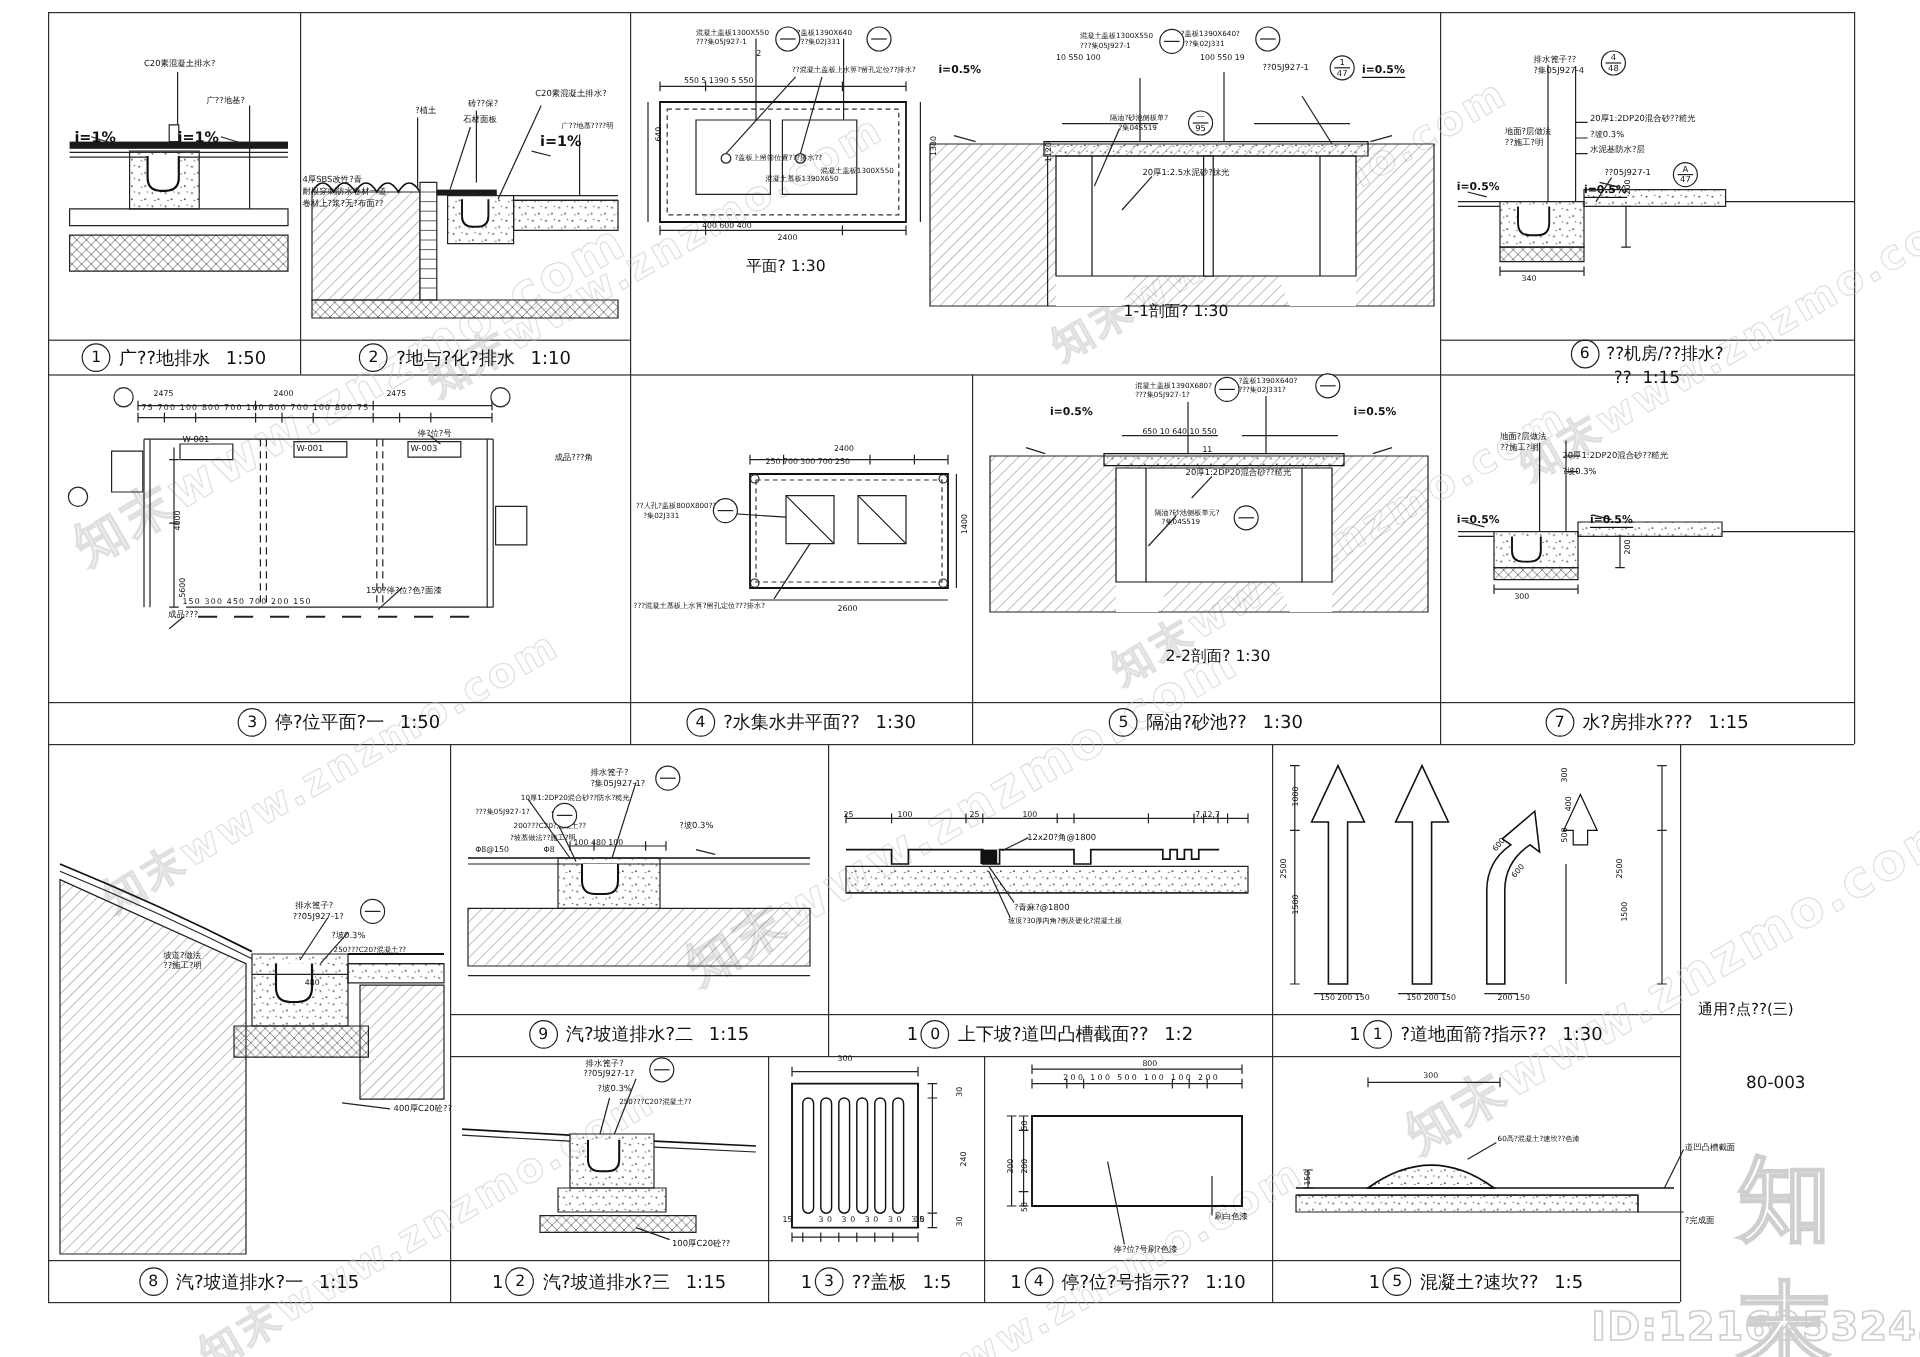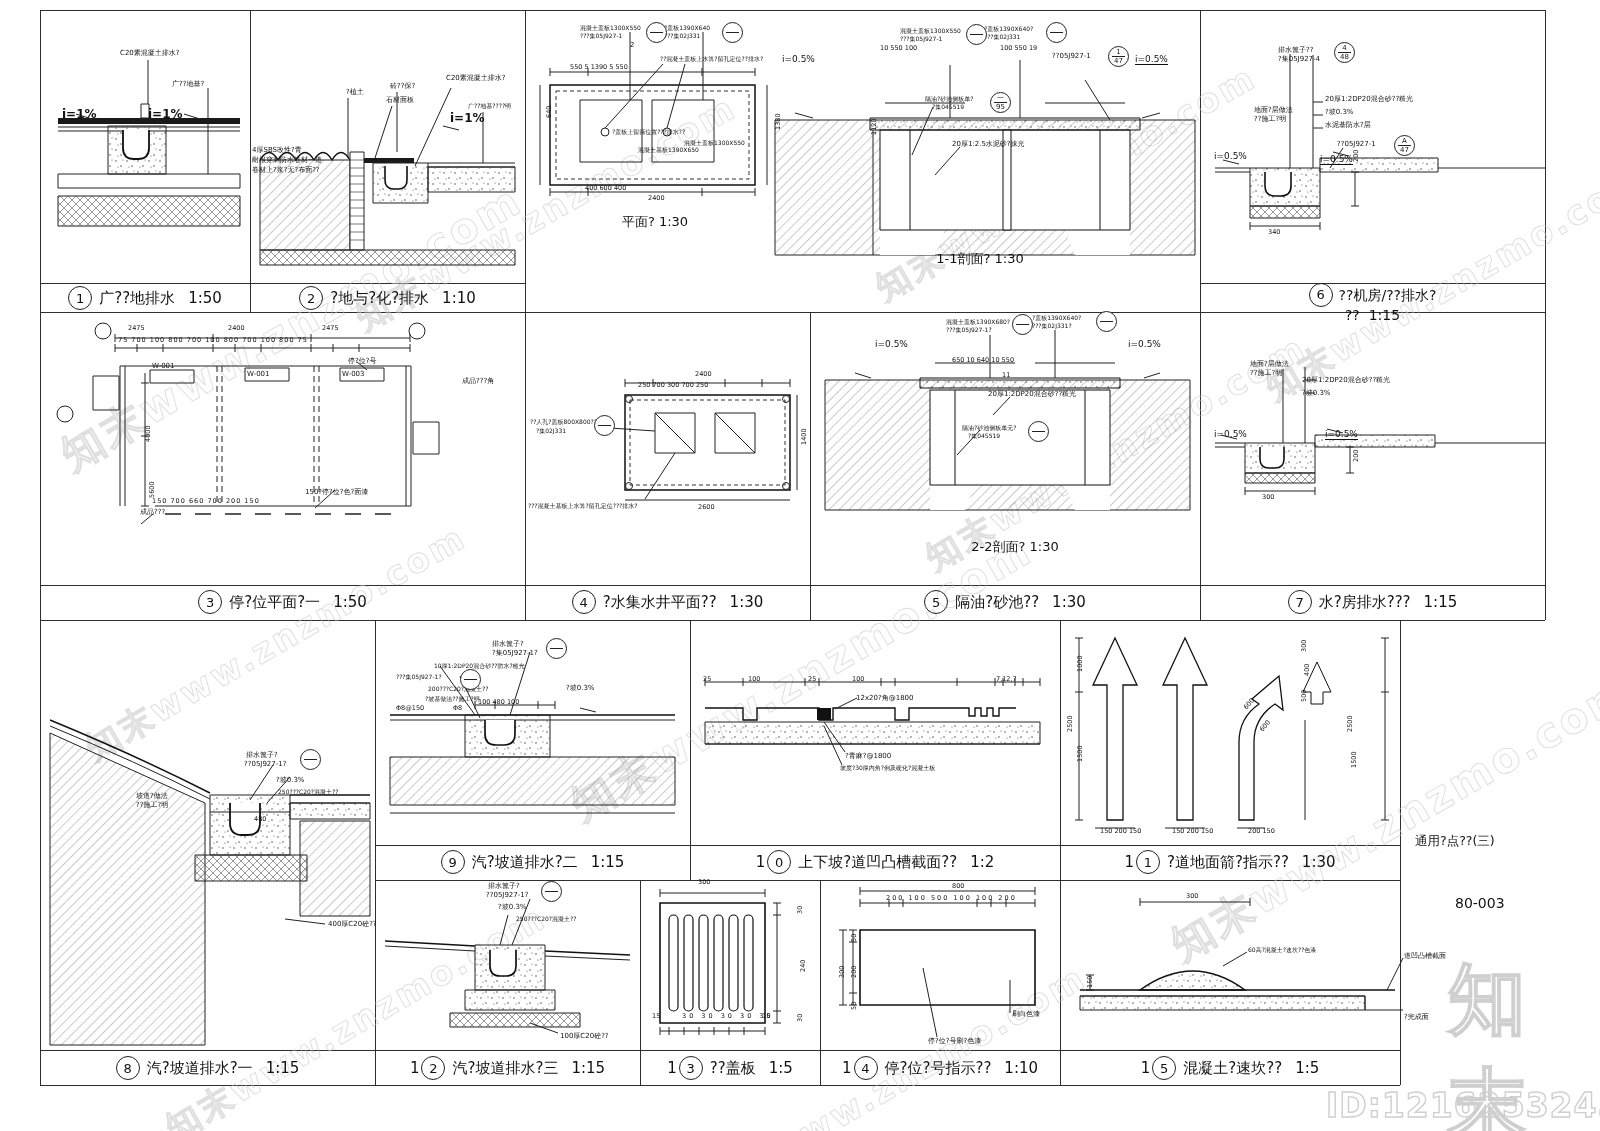--- a/index.html
+++ b/index.html
@@ -8,21 +8,21 @@
   
   .vl,.hl{position:absolute;background:#2e2e2e;}
   .vl{width:1px;} .hl{height:1px;}
   
   .lb{position:absolute;font-size:7px;line-height:9px;white-space:nowrap;color:#111;z-index:5;}
   .s6{font-size:6px;line-height:7.5px;}
   .dm{position:absolute;font-size:6.5px;line-height:8px;white-space:nowrap;color:#111;z-index:5;}
   .rv{transform:rotate(-90deg);transform-origin:0 0;}
   .r45{transform:rotate(-50deg);transform-origin:0 0;}
   .big{font-size:12px;font-weight:bold;}
-  .i05{font-size:9px;font-weight:normal;text-align:right;}
+  .i05{font-size:9px;font-weight:bold;text-align:right;}
   .und{border-bottom:1px solid #111;}
   
   .ttl{position:absolute;display:flex;align-items:center;justify-content:center;gap:7px;
        font-size:15px;font-weight:500;z-index:6;}
   .ttl .sc{margin-left:6px;}
   .num{display:inline-flex;align-items:center;justify-content:center;width:22px;height:22px;
        border:1.4px solid #222;border-radius:50%;font-size:13px;flex:none;}
   .pfx{font-size:15px;margin-right:-5px;}
   .ttl2{position:absolute;text-align:center;font-size:14px;line-height:16px;z-index:6;}
   .ttl2 .r1{display:flex;align-items:center;justify-content:center;gap:6px;}
@@ -330,21 +330,21 @@
   <span class="dm" style="left:322px;top:324px">2475</span>
   <span class="dm" style="left:118px;top:336px;letter-spacing:1px">75 700 100  800  700 100  800  700 100  800 75</span>
   <span class="lb" style="left:152px;top:362px">W-001</span>
   <span class="lb" style="left:247px;top:370px">W-001</span>
   <span class="lb" style="left:342px;top:370px">W-003</span>
   <span class="lb" style="left:348px;top:357px">停?位?号</span>
   <span class="lb" style="left:462px;top:377px">成品???角</span>
   <span class="dm rv" style="left:144px;top:442px">4000</span>
   <span class="dm rv" style="left:148px;top:498px">5600</span>
   <span class="lb" style="left:305px;top:488px">150?停?位?色?面漆</span>
-  <span class="dm" style="left:152px;top:497px;letter-spacing:1px">150  700  660  700  200 150</span>
+  <span class="dm" style="left:152px;top:497px;letter-spacing:1px">150  300  450  700  200 150</span>
   <span class="lb" style="left:140px;top:508px">成品???</span>
   <div class="ttl" style="left:40px;top:590px;width:485px">
     <span class="num">3</span>
     <span>停?位平面?一</span>
     <span class="sc">1:50</span>
   </div>
 
   <svg class="dr" style="left:525px;top:375px" width="280" height="140" viewBox="0 0 280 140">
     <line x1="100" y1="8" x2="265" y2="8" stroke="#222"></line>
     <path d="M100,4 v8 M128,4 v8 M200,4 v8 M237,4 v8 M265,4 v8" stroke="#222"></path>

